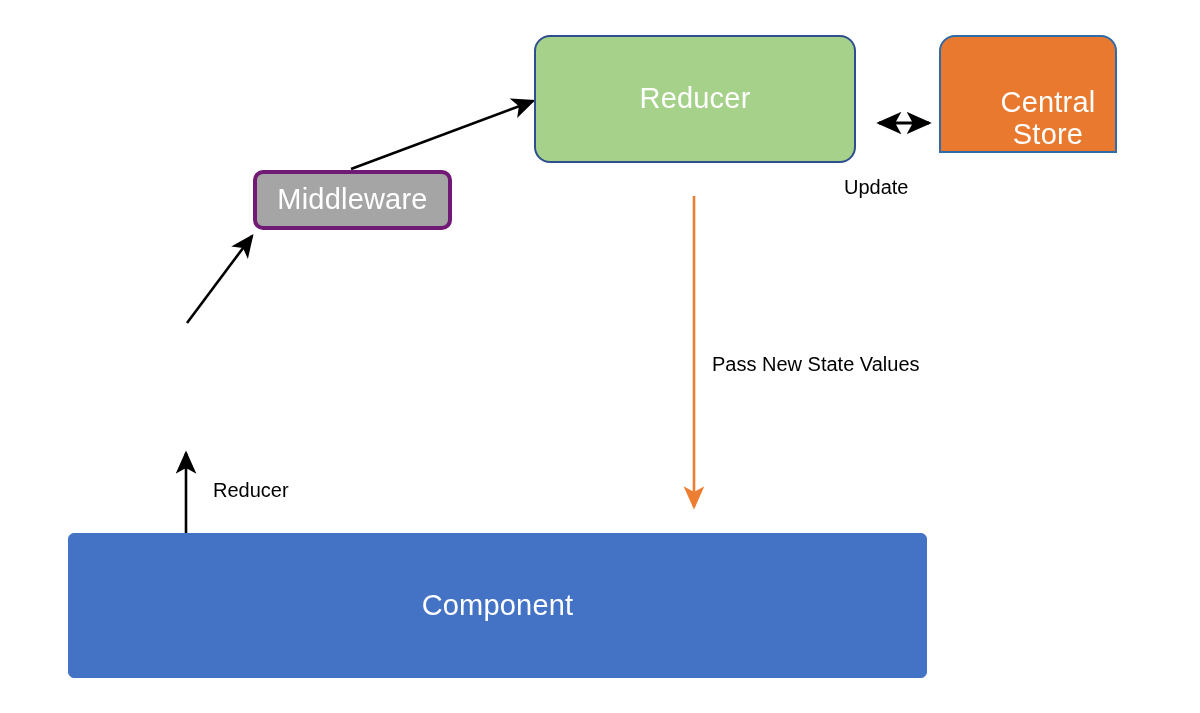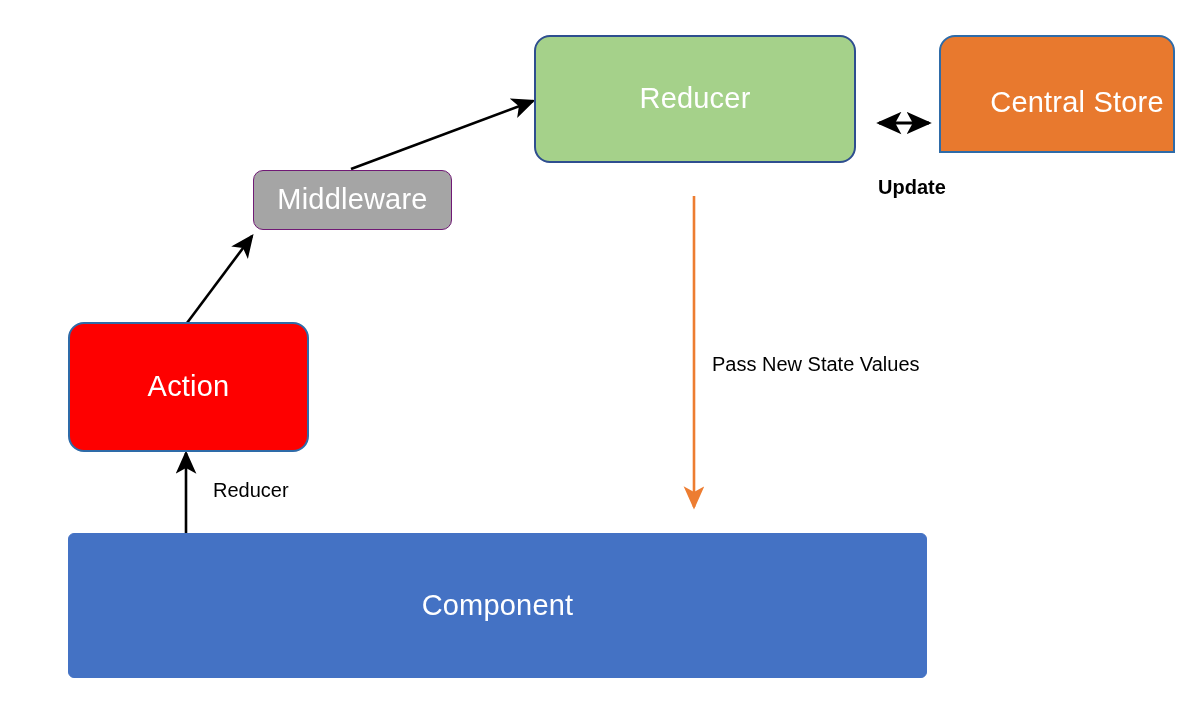--- a/index.html
+++ b/index.html
@@ -39,37 +39,37 @@
     width: 322px;
     height: 128px;
     background: #A5D18A;
     border: 2px solid #2E4E8F;
     border-radius: 16px;
   }
   
   #node-central-store {
     left: 939px;
     top: 35px;
-    width: 236px;
+    width: 178px;
     height: 118px;
     background: #E8792E;
     border: 2px solid #2E6BA8;
     border-radius: 16px 16px 0 0;
     align-items: flex-start;
     padding-top: 50px;
     padding-left: 40px;
   }
   
   #node-middleware {
     left: 253px;
     top: 170px;
     width: 199px;
     height: 60px;
     background: #A5A5A5;
-    border: 1px solid #701a75;
+    border: 4px solid #701a75;
     border-radius: 10px;
   }
   
   #node-action {
     left: 68px;
     top: 322px;
     width: 241px;
     height: 130px;
     background: #FE0000;
     border: 2px solid #2E6BA8;
@@ -89,21 +89,21 @@
   .edge-label {
     position: absolute;
     color: #000000;
     font-family: "Liberation Sans", sans-serif;
     font-size: 20px;
     font-weight: 400;
     white-space: nowrap;
     user-select: none;
   }
   #label-dispatch { left: 213px; top: 479px; }
-  #label-update   { left: 878px; top: 176px; font-weight: bold; }
+  #label-update   { left: 844px; top: 176px; }
   #label-pass-new-state { left: 712px; top: 353px; }
 
   #edges {
     position: absolute;
     left: 0;
     top: 0;
     width: 1200px;
     height: 713px;
     pointer-events: none;
   }
@@ -136,21 +136,20 @@
 
     <line x1="694" y1="196" x2="694" y2="507" stroke="#ED7D31" stroke-width="2.6" marker-end="url(#arrow-orange)"></line>
   </svg>
 
   <div class="node" id="node-reducer">Reducer</div>
 
   <div class="node" id="node-central-store">Central Store</div>
 
   <div class="node" id="node-middleware">Middleware</div>
 
-  <div class="node" id="node-action">Action</div>
 
   <div class="node" id="node-component">Component</div>
 
   <div class="edge-label" id="label-dispatch">Reducer</div>
 
   <div class="edge-label" id="label-update">Update</div>
 
   <div class="edge-label" id="label-pass-new-state">Pass New State Values</div>
 
 </div>

